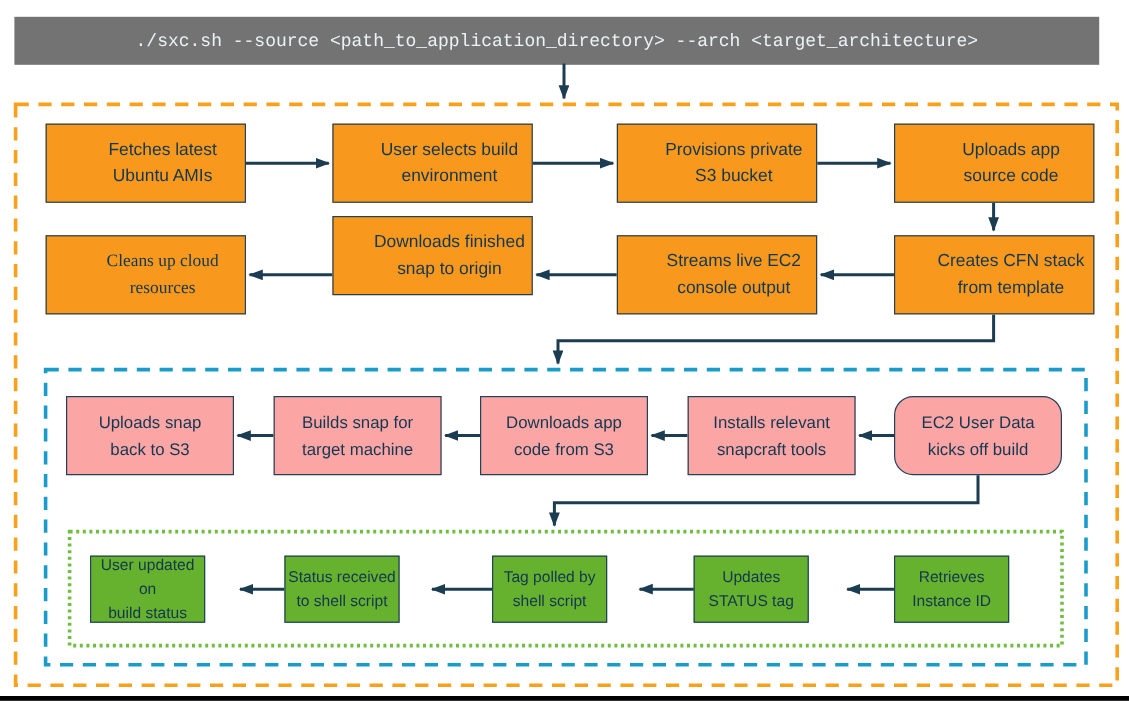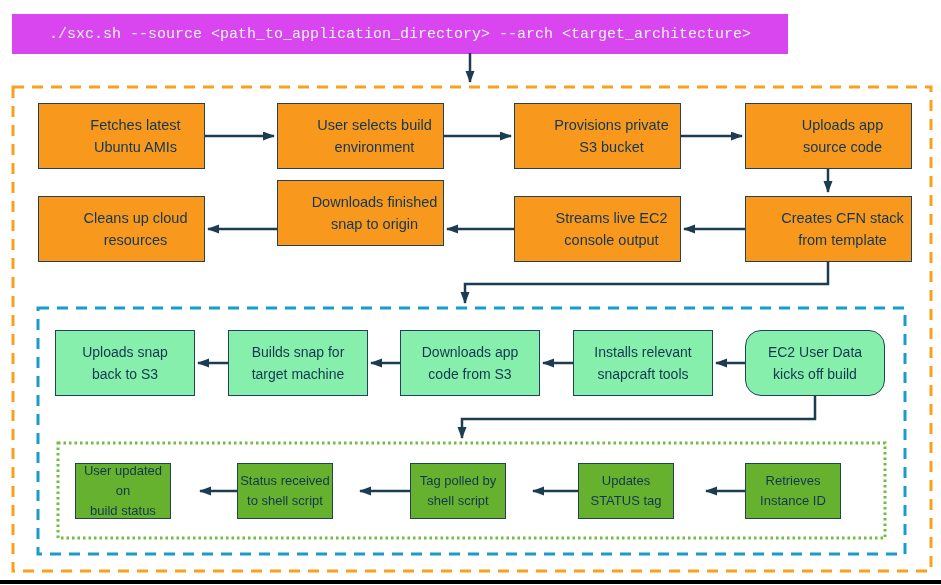--- a/index.html
+++ b/index.html
@@ -1,27 +1,27 @@
 <!DOCTYPE html>
 <html><head>
 <meta charset="utf-8">
 <style>
   html,body{margin:0;padding:0;background:#fff;}
   .canvas{position:relative;width:941px;height:585px;background:#ffffff;overflow:hidden;
           font-family:"Liberation Sans",sans-serif;}
-  .cmdbar{position:absolute;left:12px;top:14px;width:776px;height:40px;background:#d946ef;
+  .cmdbar{position:absolute;left:12px;top:14px;width:904px;height:40px;background:#737373;
           display:flex;align-items:center;justify-content:center;}
   .cmdbar span{font-family:"Liberation Mono","DejaVu Sans Mono",monospace;font-size:15px;
           color:#ECF3F6;white-space:pre;}
   .overlay{position:absolute;left:0;top:0;width:941px;height:585px;}
   .node{position:absolute;box-sizing:border-box;border:1.5px solid #22425A;display:flex;
         align-items:center;justify-content:center;text-align:center;white-space:pre-line;
         color:#143750;}
   .o{background:#F8991D;width:167px;height:66px;font-size:14.5px;line-height:22px;padding-left:28px;}
-  .b{background:#86efac;width:140px;height:66px;font-size:14px;line-height:22px;}
+  .b{background:#fca5a5;width:140px;height:66px;font-size:14px;line-height:22px;}
   .g{background:#66B22E;width:96px;height:56px;font-size:13px;line-height:20px;}
   .bottomline{position:absolute;left:0;top:580px;width:941px;height:4px;background:#000;}
 </style>
 </head>
 <body>
 
 <div class="canvas">
 
   <div class="cmdbar">
     <span>./sxc.sh --source &lt;path_to_application_directory&gt; --arch &lt;target_architecture&gt;</span>
@@ -62,21 +62,21 @@
 
   <div class="node o" style="left:38px;top:103px;">Fetches latest
 Ubuntu AMIs</div>
   <div class="node o" style="left:277px;top:103px;">User selects build
 environment</div>
   <div class="node o" style="left:514px;top:103px;">Provisions private
 S3 bucket</div>
   <div class="node o" style="left:745px;top:103px;">Uploads app
 source code</div>
 
-  <div class="node o" style="left:38px;top:196px;">Cleans up cloud
+  <div class="node o" style="left:38px;top:196px;font-family:Liberation Serif, serif;">Cleans up cloud
 resources</div>
   <div class="node o" style="left:277px;top:180px;">Downloads finished
 snap to origin</div>
   <div class="node o" style="left:514px;top:196px;">Streams live EC2
 console output</div>
   <div class="node o" style="left:745px;top:196px;">Creates CFN stack
 from template</div>
 
   <div class="node b" style="left:55px;top:330px;">Uploads snap
 back to S3</div>

